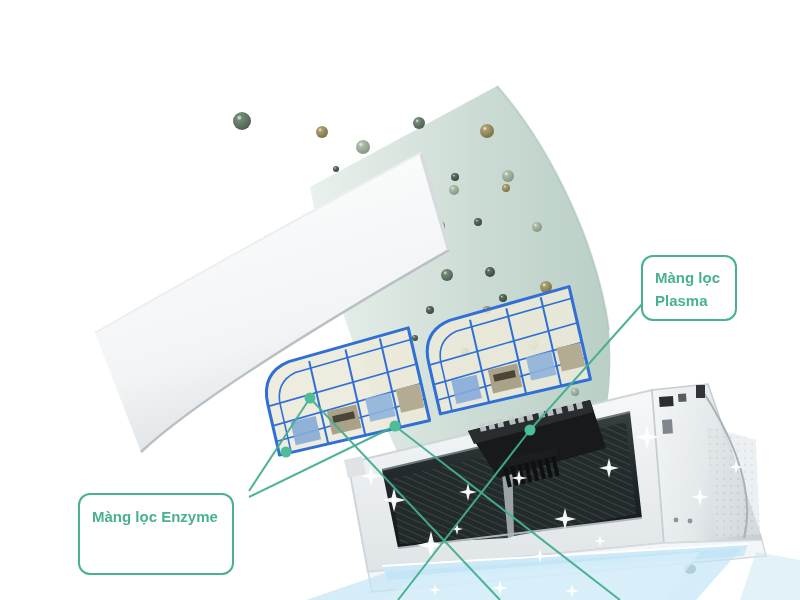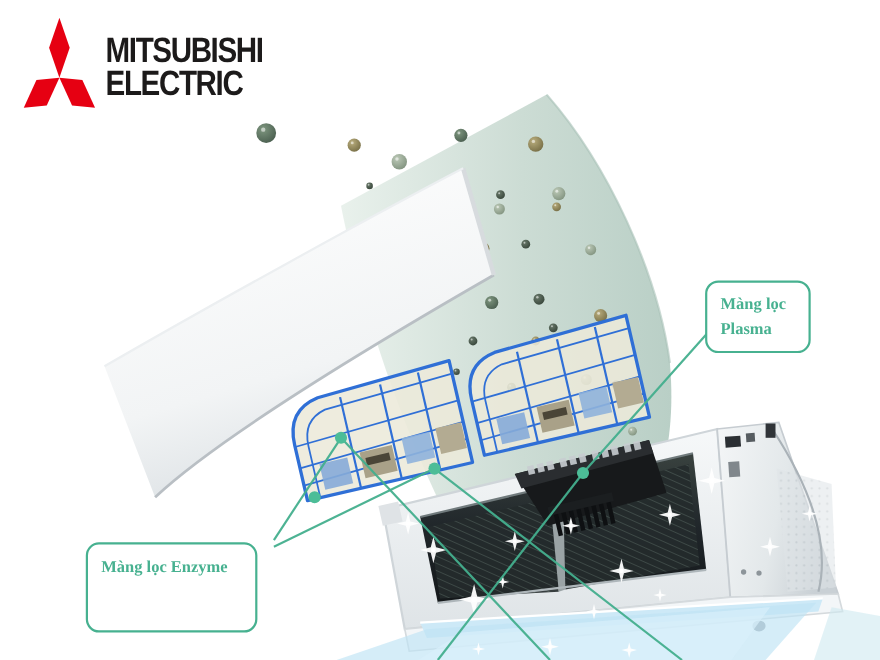--- a/index.html
+++ b/index.html
@@ -17,21 +17,21 @@
     transform:scaleX(.84);transform-origin:left top;letter-spacing:-1.5px;
     white-space:nowrap;
   }
   
   .callout{
     position:absolute;box-sizing:border-box;background:#ffffff;
     border:2.5px solid #47b190;border-radius:12px;
     color:#47b190;font-weight:bold;font-size:15px;line-height:1.55;
     padding:10px 12px;z-index:5;
   }
-  .callout .line{display:block;white-space:nowrap;font-family:Liberation Serif, serif;}
+  .callout .line{display:block;white-space:nowrap;}
   .callout.plasma{left:641px;top:255px;width:96px;height:66px;padding-top:9px;}
   .callout.enzyme{left:78px;top:493px;width:156px;height:82px;}
 </style>
 </head>
 <body>
 
 <div class="stage">
 
   <svg class="art" width="800" height="600" viewBox="0 0 800 600">
     <defs>
@@ -282,31 +282,20 @@
         <line x1="530" y1="430" x2="398" y2="600" stroke="#44af8e" stroke-width="2" opacity="0.95"></line>
       </g>
     <g id="dots">
         <circle cx="310" cy="398" r="5.5" fill="#4cbd97"></circle>
         <circle cx="286" cy="452" r="5.5" fill="#4cbd97"></circle>
         <circle cx="395" cy="426" r="5.5" fill="#4cbd97"></circle>
         <circle cx="530" cy="430" r="5.5" fill="#4cbd97"></circle>
       </g>
   </svg>
 
-  <div class="logo">
-    <svg class="mark" viewBox="0 0 100 82" preserveAspectRatio="none">
-      <polygon points="50,2 63,28 50,54 37,28" fill="#e60012"></polygon>
-      <polygon points="50,54 21,56 5,80 34,78" fill="#e60012"></polygon>
-      <polygon points="50,54 79,56 95,80 66,78" fill="#e60012"></polygon>
-    </svg>
-    <div class="wordmark">
-      <div>MITSUBISHI</div>
-      <div>ELECTRIC</div>
-    </div>
-  </div>
 
   <div class="callout plasma" style="border-color: rgb(71, 177, 144); color: rgb(71, 177, 144);">
     <span class="line">Màng lọc</span>
     <span class="line">Plasma</span>
   </div>
   <div class="callout enzyme" style="border-color: rgb(71, 177, 144); color: rgb(71, 177, 144);">
     <span class="line">Màng lọc Enzyme</span>
   </div>
 
 </div>

